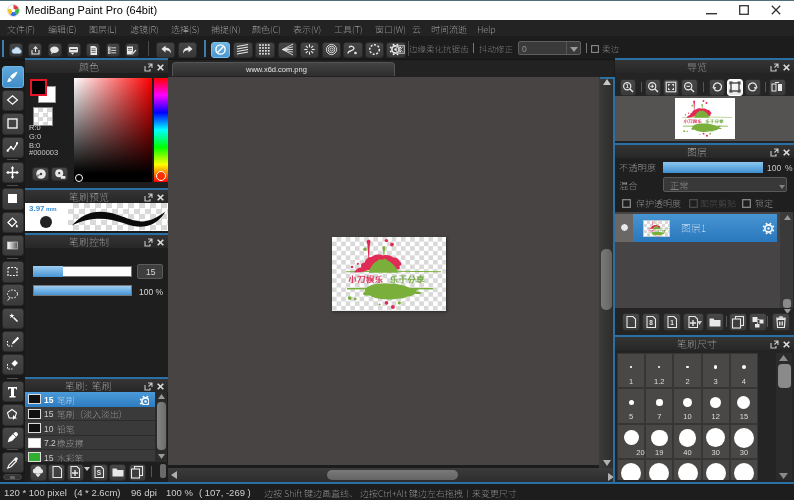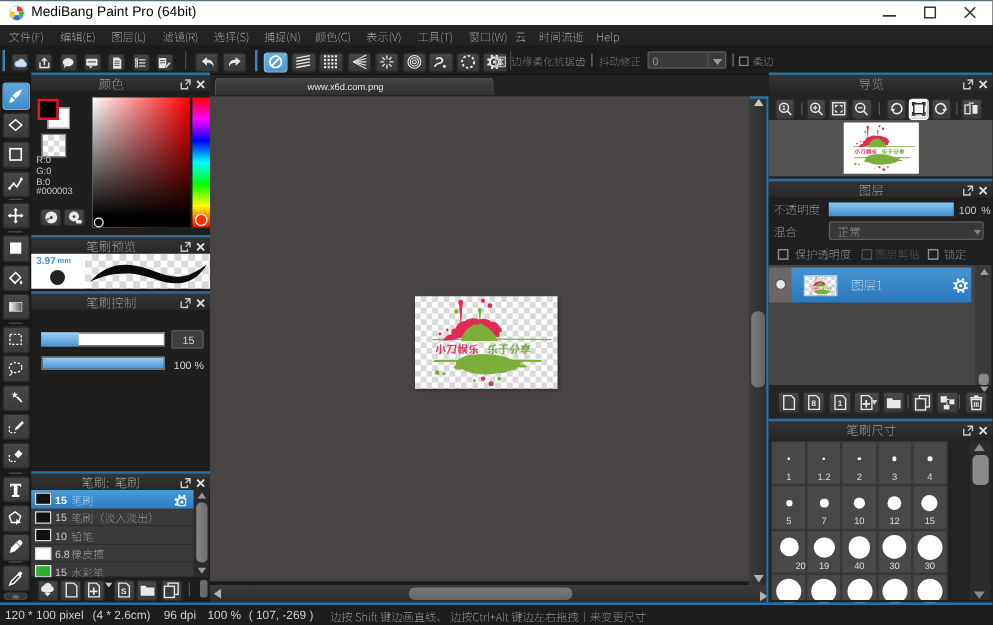--- a/index.html
+++ b/index.html
@@ -528,21 +528,21 @@
 <div style="position:absolute;left:25px;top:421.20000000000005px;width:130px;height:14.6px;background:#3a3a3a;border-bottom:1px solid #2c2c2c"></div>
 <div style="position:absolute;left:28px;top:423.20000000000005px;width:13px;height:10px;background:#101010;border:1px solid #ddd"></div>
 <div style="position:absolute;left:44px;top:423.70000000000005px;font-size:8.5px;color:#ccc;font-weight:normal;letter-spacing:0;white-space:nowrap;">10</div>
 <div style="position:absolute;left:57px;top:423.70000000000005px;line-height:0"><svg width="17.6" height="11.0" viewBox="0 0 17.6 11.0">
       <g transform="translate(0,8.71) scale(0.00880,-0.00880)">
         <path d="M492 349H869V-69H840V320H522V-73H492ZM502 24H860V-6H502ZM545 779H802V750H545ZM530 779H560V666Q560 621 550.5 569.0Q541 517 514.5 466.0Q488 415 437 372Q435 375 431.0 379.0Q427 383 423.5 387.0Q420 391 416 393Q464 434 488.5 481.0Q513 528 521.5 576.0Q530 624 530 666ZM784 779H814V490Q814 470 817.0 463.5Q820 457 830 457Q837 457 853.0 457.0Q869 457 885.0 457.0Q901 457 907 457Q915 457 926.5 457.5Q938 458 945 459Q946 453 947.0 444.5Q948 436 949 431Q942 430 930.5 429.0Q919 428 908 428Q902 428 885.0 428.0Q868 428 851.5 428.0Q835 428 830 428Q812 428 802.0 433.5Q792 439 788.0 453.0Q784 467 784 491ZM193 828 222 821Q204 770 179.5 720.5Q155 671 126.0 627.5Q97 584 65 550Q63 553 59.0 557.0Q55 561 50.5 566.0Q46 571 42 573Q89 620 129.0 687.5Q169 755 193 828ZM148 699H418V670H142ZM205 -60V-31L223 -10L411 88Q413 84 415.5 77.0Q418 70 419 66Q351 29 310.5 6.5Q270 -16 249.0 -28.5Q228 -41 219.0 -48.0Q210 -55 205 -60ZM103 529H395V500H103ZM59 327H413V297H59ZM205 -60Q203 -56 199.0 -51.5Q195 -47 191.0 -42.0Q187 -37 183 -34Q191 -29 203.0 -17.5Q215 -6 224.5 10.5Q234 27 234 49V512H264V3Q264 3 258.0 -2.0Q252 -7 243.5 -14.5Q235 -22 226.0 -31.0Q217 -40 211.0 -47.5Q205 -55 205 -60Z M1773.0 567 1806.0 544Q1746.0 526 1669.5 510.0Q1593.0 494 1506.0 479.5Q1419.0 465 1328.5 453.0Q1238.0 441 1152.0 432Q1151.0 437 1148.0 444.5Q1145.0 452 1142.0 457Q1227.0 466 1316.5 478.0Q1406.0 490 1491.5 504.5Q1577.0 519 1649.5 534.5Q1722.0 550 1773.0 567ZM1454.0 486H1483.0V14Q1483.0 -13 1498.0 -23.0Q1513.0 -33 1563.0 -33Q1573.0 -33 1598.5 -33.0Q1624.0 -33 1657.5 -33.0Q1691.0 -33 1725.5 -33.0Q1760.0 -33 1788.5 -33.0Q1817.0 -33 1830.0 -33Q1856.0 -33 1868.5 -24.0Q1881.0 -15 1886.5 10.0Q1892.0 35 1894.0 84Q1901.0 80 1909.0 76.5Q1917.0 73 1924.0 71Q1921.0 19 1913.5 -10.5Q1906.0 -40 1886.5 -51.5Q1867.0 -63 1828.0 -63Q1822.0 -63 1795.5 -63.0Q1769.0 -63 1733.0 -63.0Q1697.0 -63 1661.0 -63.0Q1625.0 -63 1599.0 -63.0Q1573.0 -63 1567.0 -63Q1523.0 -63 1498.5 -57.0Q1474.0 -51 1464.0 -34.5Q1454.0 -18 1454.0 14ZM1118.0 305 1826.0 380 1830.0 353 1122.0 277ZM1067.0 127 1931.0 216 1935.0 187 1071.0 98ZM1161.0 724H1471.0V695H1161.0ZM1537.0 724H1917.0V695H1537.0ZM1193.0 832 1223.0 826Q1206.0 770 1182.5 716.5Q1159.0 663 1132.0 615.5Q1105.0 568 1075.0 531Q1072.0 533 1067.0 536.5Q1062.0 540 1057.0 543.5Q1052.0 547 1048.0 549Q1095.0 602 1132.5 676.5Q1170.0 751 1193.0 832ZM1574.0 832 1603.0 826Q1581.0 744 1542.5 670.5Q1504.0 597 1456.0 546Q1454.0 549 1449.0 552.5Q1444.0 556 1439.0 559.5Q1434.0 563 1430.0 565Q1479.0 614 1515.5 683.5Q1552.0 753 1574.0 832ZM1258.0 707 1286.0 714Q1309.0 675 1329.0 628.0Q1349.0 581 1358.0 549L1329.0 540Q1321.0 572 1300.5 619.5Q1280.0 667 1258.0 707ZM1655.0 705 1682.0 713Q1702.0 682 1721.5 645.0Q1741.0 608 1749.0 582L1721.0 572Q1713.0 599 1694.0 636.5Q1675.0 674 1655.0 705Z" fill="#ccc"></path>
       </g>
     </svg></div>
 <div style="position:absolute;left:25px;top:435.80000000000007px;width:130px;height:14.6px;background:#3a3a3a;border-bottom:1px solid #2c2c2c"></div>
 <div style="position:absolute;left:28px;top:437.80000000000007px;width:13px;height:10px;background:#ffffff;border:1px solid #ddd"></div>
-<div style="position:absolute;left:44px;top:438.30000000000007px;font-size:8.5px;color:#ccc;font-weight:normal;letter-spacing:0;white-space:nowrap;">6.8</div>
+<div style="position:absolute;left:44px;top:438.30000000000007px;font-size:8.5px;color:#ccc;font-weight:normal;letter-spacing:0;white-space:nowrap;">7.2</div>
 <div style="position:absolute;left:57px;top:438.30000000000007px;line-height:0"><svg width="26.4" height="11.0" viewBox="0 0 26.4 11.0">
       <g transform="translate(0,8.71) scale(0.00880,-0.00880)">
         <path d="M502 766H741V736H486ZM429 598V456H851V598ZM400 627H880V426H400ZM550 391 572 406Q616 365 643.5 312.5Q671 260 683.5 205.5Q696 151 695.0 100.5Q694 50 682.0 13.0Q670 -24 649 -41Q633 -55 617.5 -60.0Q602 -65 577 -65Q565 -65 546.5 -64.5Q528 -64 509 -63Q508 -56 506.0 -47.5Q504 -39 500 -33Q522 -35 541.5 -36.0Q561 -37 573 -37Q589 -37 602.0 -34.5Q615 -32 626 -22Q644 -9 654.5 24.5Q665 58 665.5 104.0Q666 150 655.0 201.0Q644 252 618.0 301.5Q592 351 550 391ZM623 321 645 307Q610 274 558.5 240.0Q507 206 450.5 176.0Q394 146 344 125Q341 130 336.5 138.0Q332 146 327 150Q377 167 432.5 195.0Q488 223 539.0 256.0Q590 289 623 321ZM657 230 680 215Q643 173 586.5 129.5Q530 86 467.0 49.5Q404 13 345 -11Q342 -5 337.0 3.0Q332 11 327 16Q385 36 447.5 70.5Q510 105 565.5 147.0Q621 189 657 230ZM756 286Q777 235 809.0 183.5Q841 132 879.0 90.0Q917 48 955 23Q949 19 942.5 11.5Q936 4 931 -2Q894 26 855.5 71.0Q817 116 784.5 169.5Q752 223 730 276ZM855 383 874 365Q845 338 808.5 311.0Q772 284 734.0 260.0Q696 236 664 216L647 235Q679 255 717.5 280.5Q756 306 792.5 333.0Q829 360 855 383ZM730 766H737L742 768L763 755Q752 728 737.0 701.0Q722 674 706.0 650.5Q690 627 674 609Q670 612 663.0 616.0Q656 620 650 621Q665 639 680.0 663.0Q695 687 708.5 712.5Q722 738 730 759ZM526 839 560 834Q529 766 475.5 689.0Q422 612 342 550Q339 554 335.0 558.0Q331 562 327.0 565.5Q323 569 319 571Q371 610 411.0 656.5Q451 703 480.0 750.5Q509 798 526 839ZM632 615H662V610Q662 578 654.0 535.5Q646 493 617.0 445.5Q588 398 528.0 352.0Q468 306 364 267Q361 272 355.0 278.0Q349 284 343 289Q444 325 502.5 369.0Q561 413 588.5 458.0Q616 503 624.0 543.0Q632 583 632 610ZM59 631H329V602H59ZM201 831H231V-68H201ZM199 623 227 617Q215 558 197.5 493.5Q180 429 158.5 366.0Q137 303 113.0 249.5Q89 196 65 158Q63 162 58.5 166.5Q54 171 50.0 175.0Q46 179 42 181Q66 217 89.5 268.0Q113 319 134.0 379.0Q155 439 172.0 502.0Q189 565 199 623ZM227 546Q234 536 249.0 510.0Q264 484 281.5 453.0Q299 422 313.5 396.0Q328 370 334 358L312 332Q305 348 291.0 376.5Q277 405 260.5 436.0Q244 467 229.5 493.0Q215 519 207 531Z M1320.0 426Q1397.0 239 1559.0 118.5Q1721.0 -2 1951.0 -45Q1948.0 -48 1944.5 -52.5Q1941.0 -57 1938.0 -61.5Q1935.0 -66 1933.0 -70Q1780.0 -39 1655.0 26.0Q1530.0 91 1439.0 189.0Q1348.0 287 1294.0 417ZM1179.0 682H1885.0V653H1179.0ZM1188.0 433H1811.0V404H1188.0ZM1512.0 832H1541.0V422H1512.0ZM1166.0 682H1195.0V434Q1195.0 378 1190.5 314.0Q1186.0 250 1172.5 183.5Q1159.0 117 1132.5 53.5Q1106.0 -10 1062.0 -66Q1060.0 -63 1056.0 -59.0Q1052.0 -55 1048.0 -51.5Q1044.0 -48 1040.0 -46Q1082.0 8 1107.0 69.0Q1132.0 130 1145.0 193.5Q1158.0 257 1162.0 319.0Q1166.0 381 1166.0 435ZM1874.0 682H1881.0L1888.0 684L1908.0 675Q1884.0 625 1859.0 571.0Q1834.0 517 1811.0 482L1785.0 493Q1807.0 527 1831.0 577.5Q1855.0 628 1874.0 674ZM1803.0 433H1811.0L1818.0 435L1836.0 423Q1796.0 314 1729.5 232.5Q1663.0 151 1577.0 92.0Q1491.0 33 1392.0 -6.5Q1293.0 -46 1186.0 -70Q1185.0 -66 1182.0 -61.5Q1179.0 -57 1175.5 -52.0Q1172.0 -47 1168.0 -44Q1273.0 -21 1371.0 17.0Q1469.0 55 1553.5 111.5Q1638.0 168 1702.0 246.0Q1766.0 324 1803.0 426Z M2049.0 278Q2099.0 297 2169.5 326.0Q2240.0 355 2314.0 386L2320.0 358Q2251.0 330 2183.0 301.0Q2115.0 272 2061.0 249ZM2051.0 617H2317.0V587H2051.0ZM2182.0 830H2212.0V-26Q2212.0 -44 2206.0 -52.5Q2200.0 -61 2189.0 -65Q2178.0 -69 2157.0 -69.5Q2136.0 -70 2101.0 -70Q2099.0 -65 2095.5 -56.5Q2092.0 -48 2088.0 -42Q2118.0 -43 2139.5 -42.5Q2161.0 -42 2168.0 -42Q2182.0 -42 2182.0 -27ZM2619.0 214H2648.0V-21Q2648.0 -37 2643.5 -45.0Q2639.0 -53 2625.0 -58Q2612.0 -62 2586.0 -63.0Q2560.0 -64 2519.0 -64Q2518.0 -57 2514.0 -49.5Q2510.0 -42 2506.0 -35Q2545.0 -36 2570.0 -36.0Q2595.0 -36 2605.0 -35Q2614.0 -34 2616.5 -31.0Q2619.0 -28 2619.0 -21ZM2470.0 151 2498.0 144Q2475.0 95 2439.0 48.5Q2403.0 2 2365.0 -30Q2363.0 -27 2358.5 -23.5Q2354.0 -20 2349.5 -16.5Q2345.0 -13 2341.0 -11Q2379.0 21 2413.5 63.0Q2448.0 105 2470.0 151ZM2760.0 137 2784.0 152Q2809.0 126 2833.5 95.0Q2858.0 64 2879.0 35.0Q2900.0 6 2912.0 -17L2885.0 -36Q2874.0 -12 2853.5 18.0Q2833.0 48 2808.5 79.5Q2784.0 111 2760.0 137ZM2481.0 670 2511.0 666Q2488.0 609 2447.0 547.0Q2406.0 485 2342.0 434Q2338.0 439 2332.0 444.0Q2326.0 449 2320.0 451Q2381.0 499 2421.5 558.5Q2462.0 618 2481.0 670ZM2468.0 603H2613.0V573H2444.0ZM2602.0 603H2608.0L2615.0 605L2633.0 596Q2607.0 510 2560.5 439.5Q2514.0 369 2456.5 318.0Q2399.0 267 2339.0 237Q2336.0 242 2330.5 249.5Q2325.0 257 2320.0 261Q2377.0 288 2433.0 336.5Q2489.0 385 2534.0 451.0Q2579.0 517 2602.0 595ZM2678.0 607H2868.0V577H2678.0ZM2515.0 361H2771.0V331H2515.0ZM2381.0 225H2902.0V195H2381.0ZM2672.0 641Q2697.0 565 2737.5 495.0Q2778.0 425 2830.5 371.0Q2883.0 317 2943.0 287Q2937.0 283 2931.0 276.0Q2925.0 269 2920.0 263Q2861.0 297 2808.0 353.5Q2755.0 410 2713.0 481.5Q2671.0 553 2645.0 632ZM2442.0 499 2462.0 519Q2487.0 507 2514.5 489.5Q2542.0 472 2558.0 458L2538.0 435Q2522.0 450 2495.0 468.0Q2468.0 486 2442.0 499ZM2387.0 420 2408.0 437Q2431.0 424 2456.0 405.5Q2481.0 387 2494.0 373L2475.0 352Q2460.0 368 2435.5 387.0Q2411.0 406 2387.0 420ZM2859.0 607H2866.0L2871.0 609L2893.0 596Q2870.0 547 2836.5 498.5Q2803.0 450 2772.0 415Q2769.0 420 2763.0 424.5Q2757.0 429 2752.0 432Q2781.0 464 2811.0 512.0Q2841.0 560 2859.0 600ZM2363.0 730H2930.0V616H2901.0V701H2392.0V616H2363.0ZM2581.0 822 2606.0 832Q2625.0 807 2642.0 776.5Q2659.0 746 2667.0 723L2640.0 712Q2632.0 735 2615.5 766.0Q2599.0 797 2581.0 822Z" fill="#ccc"></path>
       </g>
     </svg></div>
 <div style="position:absolute;left:25px;top:450.4000000000001px;width:130px;height:11.6px;background:#3a3a3a;border-bottom:1px solid #2c2c2c"></div>
 <div style="position:absolute;left:28px;top:452.4000000000001px;width:13px;height:10px;background:#2fae2f;border:1px solid #ddd"></div>
 <div style="position:absolute;left:44px;top:452.9000000000001px;font-size:8.5px;color:#ccc;font-weight:normal;letter-spacing:0;white-space:nowrap;">15</div>
 <div style="position:absolute;left:57px;top:452.9000000000001px;line-height:0"><svg width="26.4" height="11.0" viewBox="0 0 26.4 11.0">
       <g transform="translate(0,8.71) scale(0.00880,-0.00880)">

